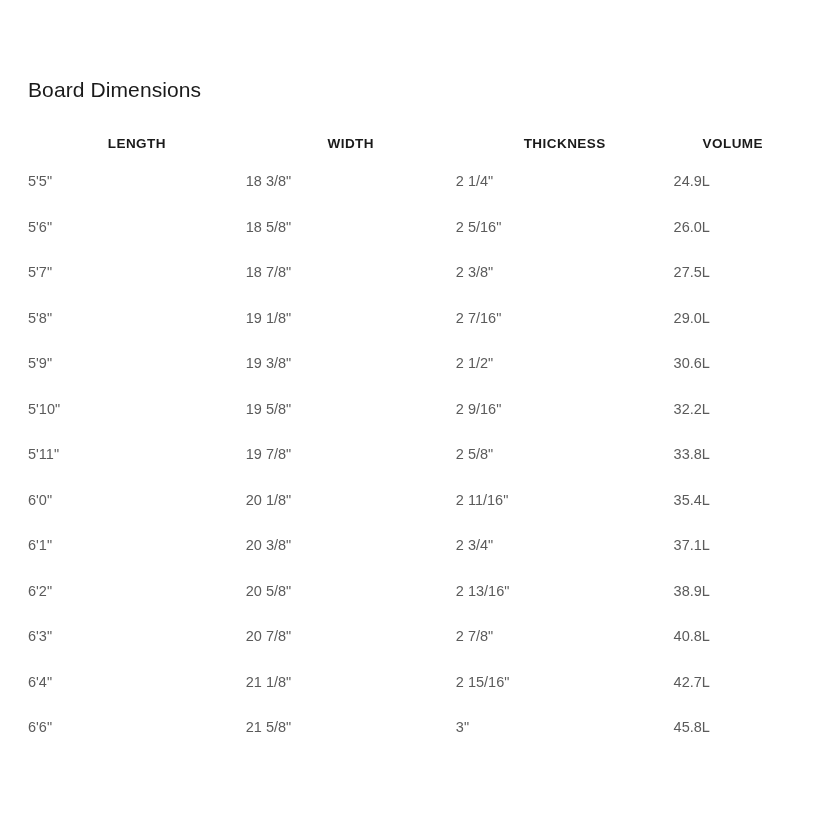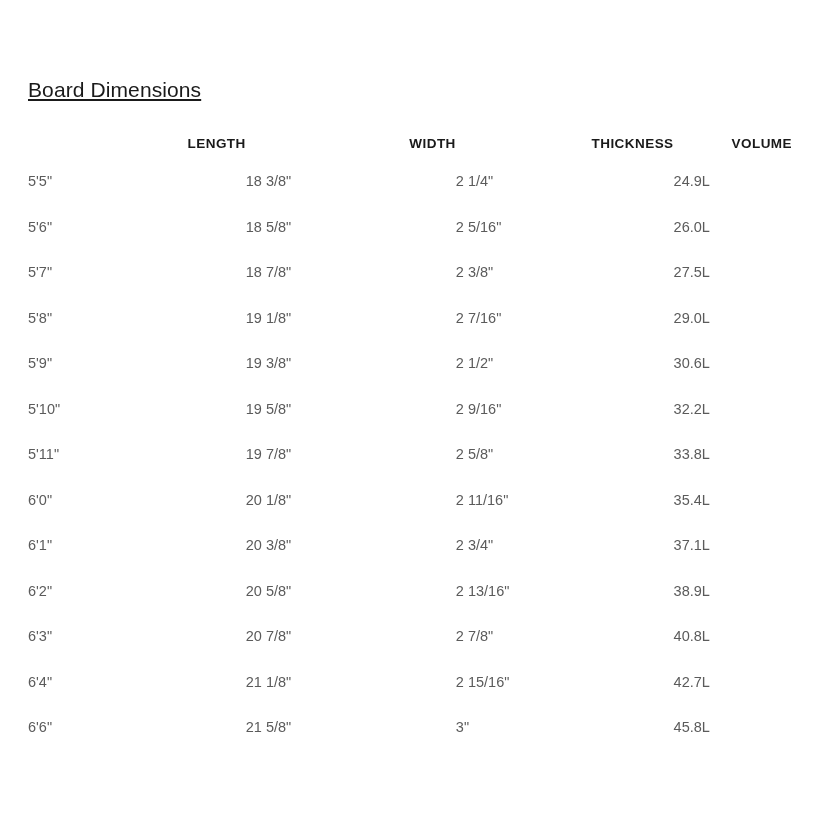--- a/index.html
+++ b/index.html
@@ -19,29 +19,28 @@
     height: 820px;
     box-sizing: border-box;
     padding: 78px 28px 0 28px;
   }
   .title {
     font-size: 21px;
     font-weight: 400;
     color: #1a1a1a;
     letter-spacing: 0.1px;
     margin: 0 0 34px 0;
-    text-decoration: underline;
   }
   table.dims {
     width: 100%;
     border-collapse: collapse;
     table-layout: fixed;
   }
   table.dims th {
-    text-align: right;
+    text-align: center;
     font-size: 13.5px;
     font-weight: 700;
     color: #1a1a1a;
     letter-spacing: 0.45px;
     padding: 0 0 22px 0;
     text-transform: uppercase;
   }
   table.dims td {
     text-align: left;
     font-size: 14.5px;

